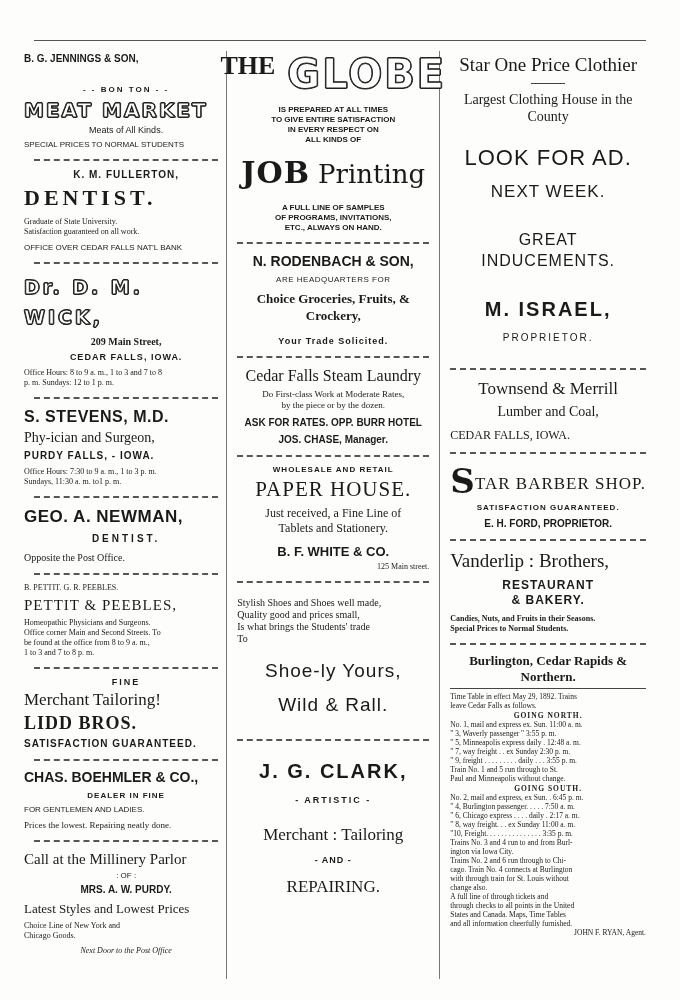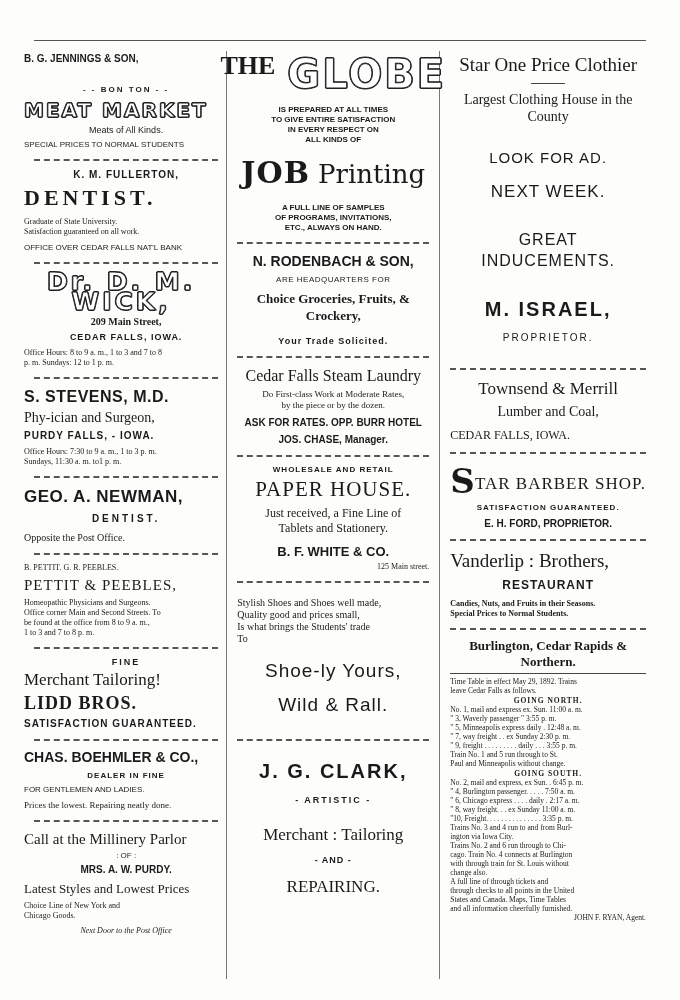--- a/index.html
+++ b/index.html
@@ -126,21 +126,21 @@
         <div class="sans sm b c sp1">K. M. FULLERTON,</div>
         <div class="serif b clipleft sp4" style="font-size:22px;line-height:26px;margin-top:4px">DENTIST.</div>
         <div class="tiny clipleft" style="margin-top:6px">Graduate of State University.</div>
         <div class="tiny clipleft">Satisfaction guaranteed on all work.</div>
         <div class="sans tiny clipleft" style="margin-top:6px">OFFICE OVER CEDAR FALLS NAT'L BANK</div>
       </div>
 
       <div class="sep"></div>
 
       <div class="ad">
-        <div class="outline clipleft" style="font-size:25px;line-height:20px;letter-spacing:3px;text-align:center;">Dr. D. M. WICK,</div>
+        <div class="outline clipleft" style="font-size:19px;line-height:30px;letter-spacing:3px;">Dr. D. M. WICK,</div>
         <div class="sm c b" style="margin-top:4px">209 Main Street,</div>
         <div class="sans xsm b c sp1" style="margin-top:4px">CEDAR FALLS, IOWA.</div>
         <div class="tiny clipleft" style="margin-top:5px">Office Hours: 8 to 9 a. m., 1 to 3 and 7 to 8</div>
         <div class="tiny clipleft">p. m.   Sundays: 12 to 1 p. m.</div>
       </div>
 
       <div class="sep"></div>
 
       <div class="ad">
         <div class="sans b clipleft" style="font-size:16px;line-height:19px;letter-spacing:.5px">S. STEVENS, M.D.</div>
@@ -273,21 +273,21 @@
       </div>
 
     </div>
 
     <div class="col c3">
 
       <div class="ad">
         <div class="serif c" style="font-size:19px;line-height:23px">Star One Price Clothier</div>
         <div class="rule-sm"></div>
         <div class="serif c" style="font-size:14px;line-height:17px;margin-top:0">Largest Clothing House in the County</div>
-        <div class="display c" style="font-size:15px;line-height:22px;margin-top:22px;letter-spacing:1px;font-weight:normal">LOOK FOR AD.</div>
+        <div class="display c" style="font-size:22px;line-height:22px;margin-top:22px;letter-spacing:1px;font-weight:normal">LOOK FOR AD.</div>
         <div class="display c" style="font-size:17px;line-height:22px;margin-top:12px;letter-spacing:1px;font-weight:normal">NEXT WEEK.</div>
         <div class="display c" style="font-size:16px;line-height:21px;margin-top:26px;letter-spacing:1px;font-weight:normal">GREAT INDUCEMENTS.</div>
         <div class="sans b c" style="font-size:20px;line-height:25px;margin-top:26px;letter-spacing:2px">M. ISRAEL,</div>
         <div class="sans sm c sp2" style="margin-top:10px">PROPRIETOR.</div>
       </div>
 
       <div class="sep" style="margin-top:20px"></div>
 
       <div class="ad">
         <div class="serif c" style="font-size:17px;line-height:21px">Townsend &amp; Merrill</div>
@@ -303,20 +303,21 @@
         </div>
         <div class="sans tiny b c sp1" style="margin-top:5px">SATISFACTION GUARANTEED.</div>
         <div class="sans sm b c" style="margin-top:5px">E. H. FORD, PROPRIETOR.</div>
       </div>
 
       <div class="sep"></div>
 
       <div class="ad">
         <div class="serif" style="font-size:19px;line-height:23px">Vanderlip : Brothers,</div>
         <div class="sans b c" style="font-size:12px;line-height:15px;margin-top:6px;letter-spacing:1px">RESTAURANT</div>
+        <div class="sans b c" style="font-size:12px;line-height:15px;letter-spacing:1px">&amp; BAKERY.</div>
         <div class="tiny b" style="margin-top:6px">Candies, Nuts, and Fruits in their Seasons.</div>
         <div class="tiny b">Special Prices to Normal Students.</div>
       </div>
 
       <div class="sep"></div>
 
       <div class="ad">
         <div class="serif b c" style="font-size:13px;line-height:16px">Burlington, Cedar Rapids &amp; Northern.</div>
         <div class="ts-line"></div>
         <div class="tbl-sm">Time Table in effect May 29, 1892.  Trains</div>

